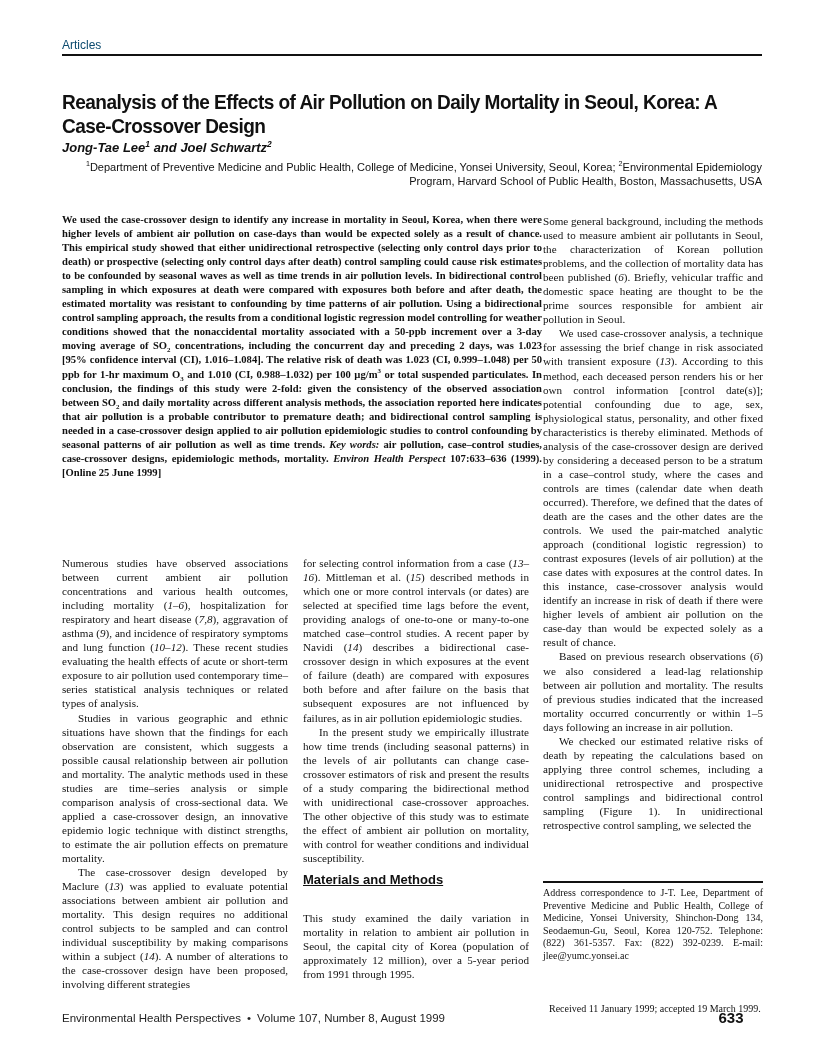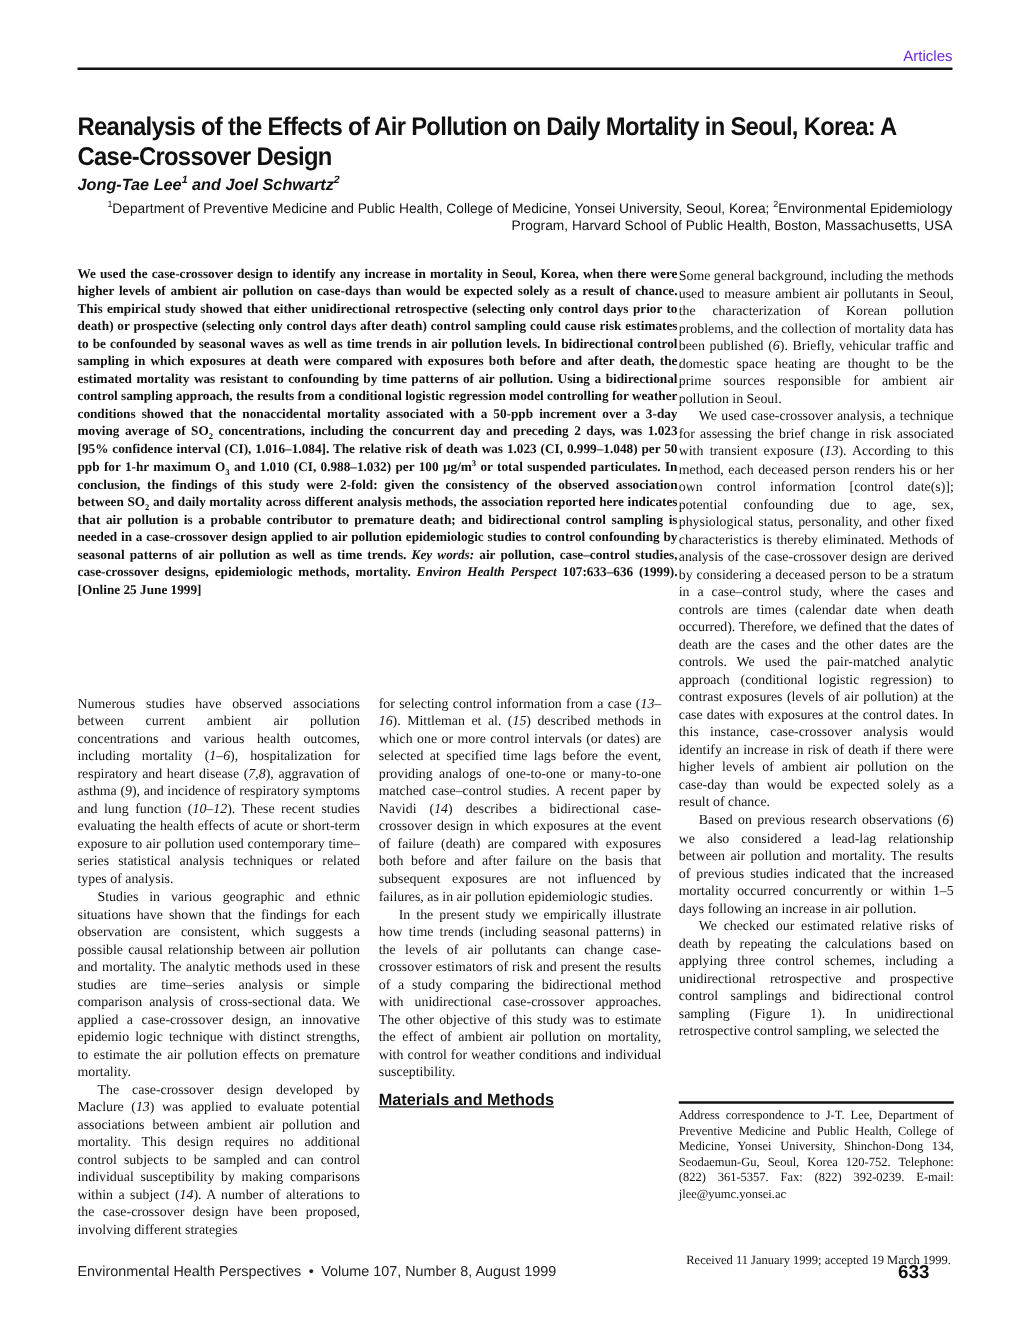--- a/index.html
+++ b/index.html
@@ -1,21 +1,21 @@
 <!DOCTYPE html>
 <html><head>
 <meta charset="utf-8">
 <style>
   html, body { margin: 0; padding: 0; background: #ffffff; }
   body { width: 816px; height: 1059px; position: relative; overflow: hidden; color: #111; }
   .abs { position: absolute; }
   .sans { font-family: "Liberation Sans", sans-serif; }
   .serif { font-family: "Liberation Serif", serif; }
 
-  #running-head { left: 62px; top: 38px; width: 700px; text-align: right; font-size: 12px; color: #6d28d9; }
+  #running-head { left: 62px; top: 38px; width: 700px; font-size: 12px; color: #0c4a6e; }
   #head-rule { left: 62px; top: 54px; width: 700px; height: 2px; background: #111; }
 
   #title { left: 62px; top: 90px; width: 700px; font-size: 20.5px; font-weight: bold; line-height: 24px; letter-spacing: -0.6px; transform: scaleX(0.93); transform-origin: left top; width: 760px; }
   #authors { left: 62px; top: 140px; font-size: 13px; font-weight: bold; font-style: italic; }
   #affil { left: 62px; top: 160px; width: 700px; font-size: 11px; line-height: 14px; text-align: right; }
 
   sup { font-size: 0.65em; line-height: 0; }
   sub { font-size: 0.65em; line-height: 0; }
 
   #abstract { left: 62px; top: 213px; width: 480px; font-size: 10.6px; line-height: 14.05px; font-weight: bold; text-align: justify; }
@@ -65,20 +65,21 @@
 <div id="col1" class="abs serif col">
   <p class="noindent"><span>Numerous studies have observed associations between current ambient air pollution concentrations and various health outcomes, including mortality (</span><i>1–6</i><span>), hospitalization for respiratory and heart disease (</span><i>7,8</i><span>), aggravation of asthma (</span><i>9</i><span>), and incidence of respiratory symptoms and lung function (</span><i>10–12</i><span>). These recent studies evaluating the health effects of acute or short-term exposure to air pollution used contemporary time–series statistical analysis techniques or related types of analysis.</span></p>
   <p>Studies in various geographic and ethnic situations have shown that the findings for each observation are consistent, which suggests a possible causal relationship between air pollution and mortality. The analytic methods used in these studies are time–series analysis or simple comparison analysis of cross-sectional data. We applied a case-crossover design, an innovative epidemio logic technique with distinct strengths, to estimate the air pollution effects on premature mortality.</p>
   <p><span>The case-crossover design developed by Maclure (</span><i>13</i><span>) was applied to evaluate potential associations between ambient air pollution and mortality. This design requires no additional control subjects to be sampled and can control individual susceptibility by making comparisons within a subject (</span><i>14</i><span>). A number of alterations to the case-crossover design have been proposed, involving different strategies</span></p>
 </div>
 
 <div id="col2" class="abs serif col">
   <p class="noindent"><span>for selecting control information from a case (</span><i>13–16</i><span>). Mittleman et al. (</span><i>15</i><span>) described methods in which one or more control intervals (or dates) are selected at specified time lags before the event, providing analogs of one-to-one or many-to-one matched case–control studies. A recent paper by Navidi (</span><i>14</i><span>) describes a bidirectional case-crossover design in which exposures at the event of failure (death) are compared with exposures both before and after failure on the basis that subsequent exposures are not influenced by failures, as in air pollution epidemiologic studies.</span></p>
   <p>In the present study we empirically illustrate how time trends (including seasonal patterns) in the levels of air pollutants can change case-crossover estimators of risk and present the results of a study comparing the bidirectional method with unidirectional case-crossover approaches. The other objective of this study was to estimate the effect of ambient air pollution on mortality, with control for weather conditions and individual susceptibility.</p>
   <div id="mm-heading">Materials and Methods</div>
+  <p class="noindent">This study examined the daily variation in mortality in relation to ambient air pollution in Seoul, the capital city of Korea (population of approximately 12 million), over a 5-year period from 1991 through 1995.</p>
 </div>
 
 <div id="col3" class="abs serif col">
   <p class="noindent"><span>Some general background, including the methods used to measure ambient air pollutants in Seoul, the characterization of Korean pollution problems, and the collection of mortality data has been published (</span><i>6</i><span>). Briefly, vehicular traffic and domestic space heating are thought to be the prime sources responsible for ambient air pollution in Seoul.</span></p>
   <p><span>We used case-crossover analysis, a technique for assessing the brief change in risk associated with transient exposure (</span><i>13</i><span>). According to this method, each deceased person renders his or her own control information [control date(s)]; potential confounding due to age, sex, physiological status, personality, and other fixed characteristics is thereby eliminated. Methods of analysis of the case-crossover design are derived by considering a deceased person to be a stratum in a case–control study, where the cases and controls are times (calendar date when death occurred). Therefore, we defined that the dates of death are the cases and the other dates are the controls. We used the pair-matched analytic approach (conditional logistic regression) to contrast exposures (levels of air pollution) at the case dates with exposures at the control dates. In this instance, case-crossover analysis would identify an increase in risk of death if there were higher levels of ambient air pollution on the case-day than would be expected solely as a result of chance.</span></p>
   <p><span>Based on previous research observations (</span><i>6</i><span>) we also considered a lead-lag relationship between air pollution and mortality. The results of previous studies indicated that the increased mortality occurred concurrently or within 1–5 days following an increase in air pollution.</span></p>
   <p>We checked our estimated relative risks of death by repeating the calculations based on applying three control schemes, including a unidirectional retrospective and prospective control samplings and bidirectional control sampling (Figure 1). In unidirectional retrospective control sampling, we selected the</p>
 </div>
 
 <div id="addr-rule" class="abs"></div>

